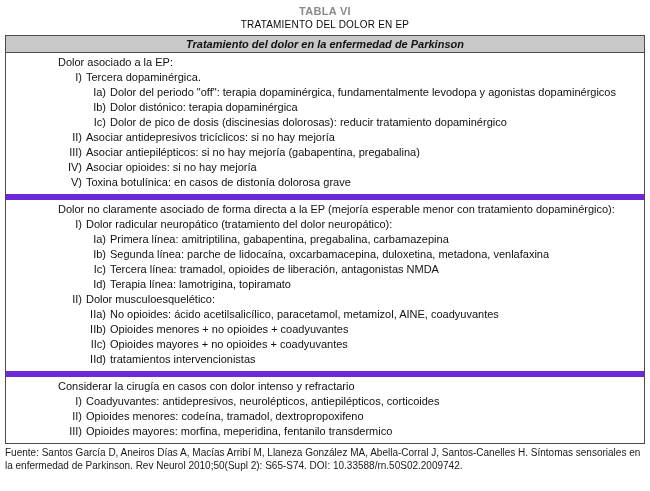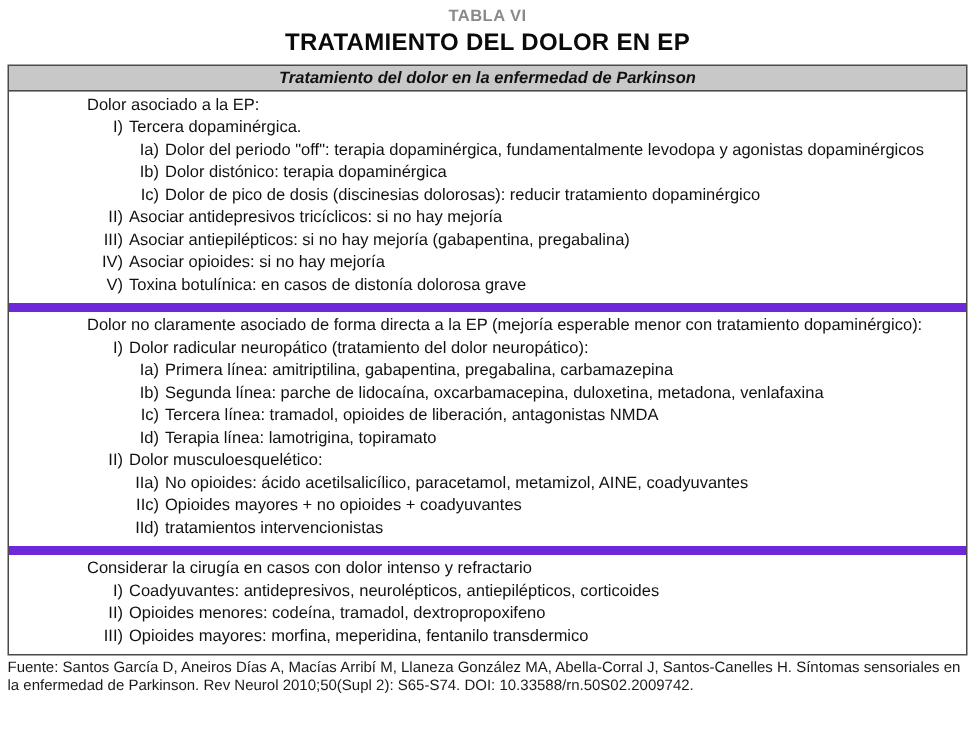--- a/index.html
+++ b/index.html
@@ -8,21 +8,21 @@
     min-height:491px;
     box-sizing:border-box;
     padding:3px 5px 4px 5px;
     font-family:"Liberation Sans", sans-serif;
     font-size:11px;
     color:#111;
     background:#fff;
   }
   .caption{text-align:center;line-height:1.25;margin:2px 0 4px 0;}
   .caption .tbl-label{color:#8a8a8a;font-weight:bold;font-size:11px;letter-spacing:.3px;}
-  .caption .tbl-title{color:#0a0a0a;font-weight:bold;font-size:16px;letter-spacing:.2px;}
+  .caption .tbl-title{color:#0a0a0a;font-weight:normal;font-size:10px;letter-spacing:.2px;}
   .table{
     border:1px solid #4a4a4a;
   }
   .table-header{
     background:#c8c8c8;
     text-align:center;
     font-style:italic;
     font-weight:bold;
     padding:2px 4px;
     border-bottom:1px solid #4a4a4a;
@@ -122,20 +122,24 @@
           </div>
           <div class="line level1">
             <span class="num">II)</span>
             <span class="txt">Dolor musculoesquelético:</span>
           </div>
           <div class="line level2">
             <span class="num">IIa)</span>
             <span class="txt">No opioides: ácido acetilsalicílico, paracetamol, metamizol, AINE, coadyuvantes</span>
           </div>
           <div class="line level2">
+            <span class="num">IIb)</span>
+            <span class="txt">Opioides menores + no opioides + coadyuvantes</span>
+          </div>
+          <div class="line level2">
             <span class="num">IIc)</span>
             <span class="txt">Opioides mayores + no opioides + coadyuvantes</span>
           </div>
           <div class="line level2">
             <span class="num">IId)</span>
             <span class="txt">tratamientos intervencionistas</span>
           </div>
         </div>
         <div class="section">
           <div class="line level0">

